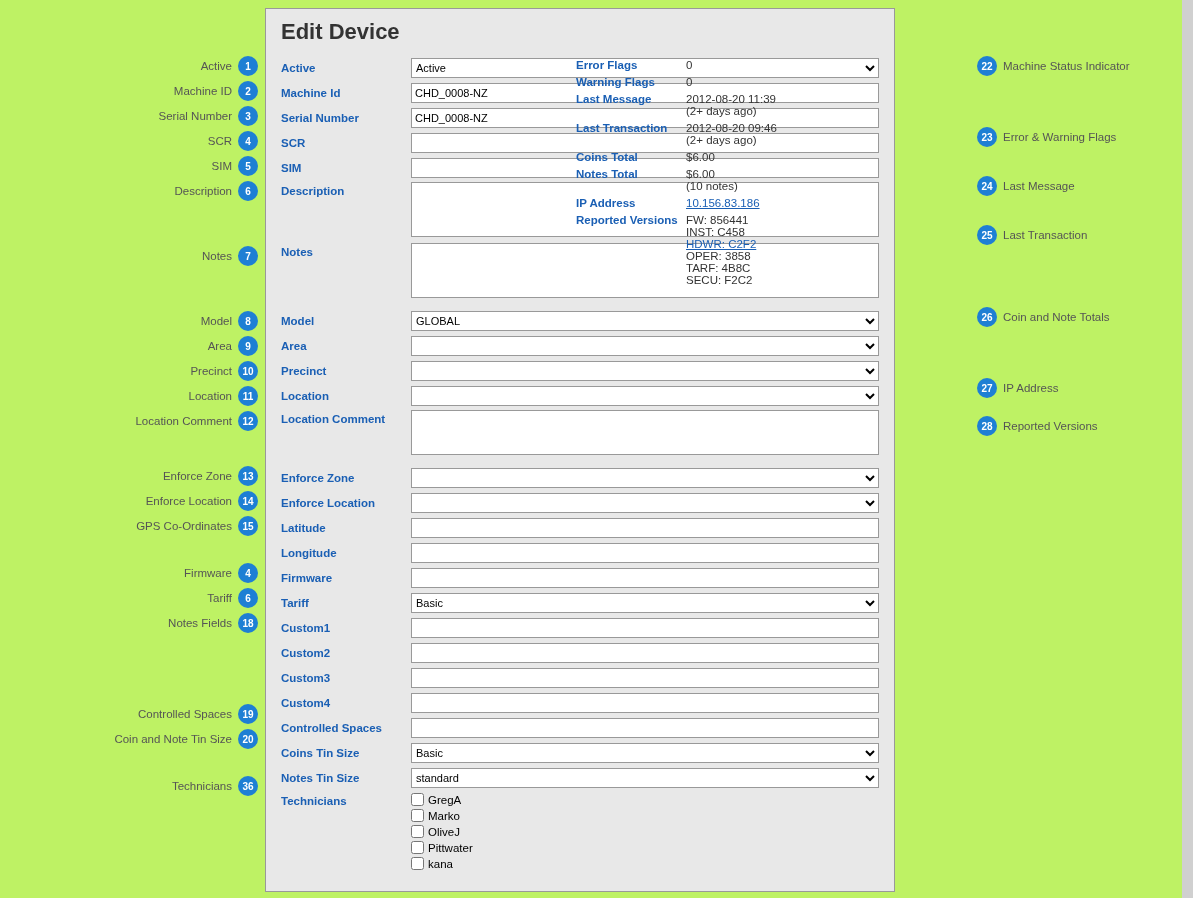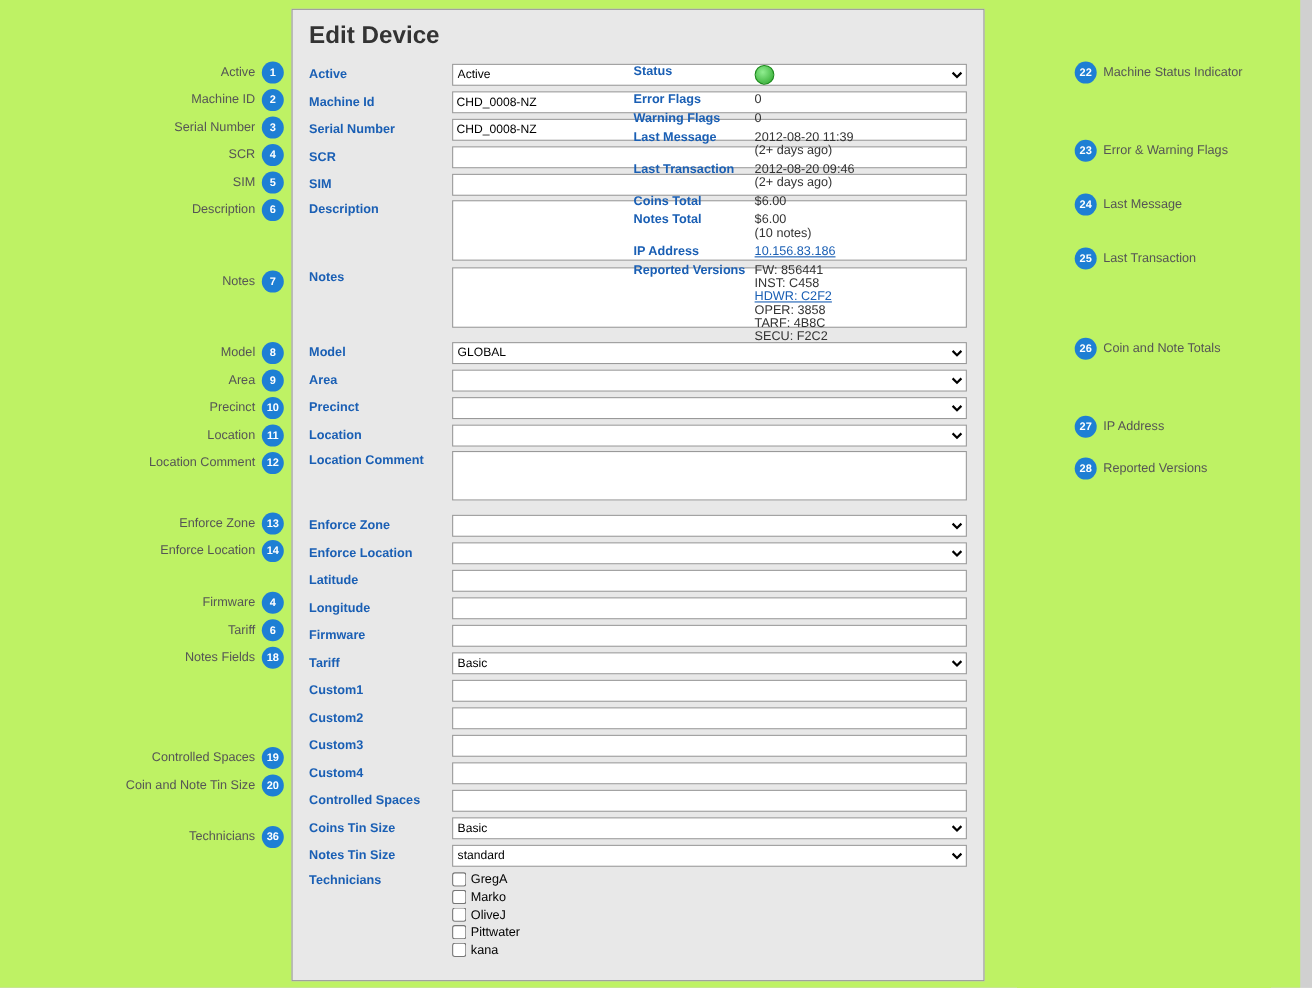--- a/index.html
+++ b/index.html
@@ -404,26 +404,20 @@
         </div>
         <div class="tech-item">
           <input type="checkbox" style="">
           <span>kana</span>
         </div>
       </div>
     </div>
 
     <div style="position:absolute; left:310px; top:50px; width:250px;">
 
-      <div class="status-row">
-        <div class="status-label">Status</div>
-        <div class="status-value">
-          <span class="status-indicator"></span>
-        </div>
-      </div>
 
       <div class="status-row">
         <div class="status-label">Error Flags</div>
         <div class="status-value">0</div>
       </div>
 
       <div class="status-row">
         <div class="status-label">Warning Flags</div>
         <div class="status-value">0</div>
       </div>
@@ -536,20 +530,24 @@
 
     <div style="height:30px;"></div>
     <div style="display:flex; align-items:center; justify-content:flex-end; height:22px; margin-bottom:3px;">
       <span class="sidebar-label">Enforce Zone</span>
       <span class="badge">13</span>
     </div>
     <div style="display:flex; align-items:center; justify-content:flex-end; height:22px; margin-bottom:3px;">
       <span class="sidebar-label">Enforce Location</span>
       <span class="badge">14</span>
     </div>
+    <div style="display:flex; align-items:center; justify-content:flex-end; height:22px; margin-bottom:3px;">
+      <span class="sidebar-label">GPS Co-Ordinates</span>
+      <span class="badge">15</span>
+    </div>
 
     <div style="height:22px;"></div>
     <div style="display:flex; align-items:center; justify-content:flex-end; height:22px; margin-bottom:3px;">
       <span class="sidebar-label">Firmware</span>
       <span class="badge">4</span>
     </div>
     <div style="display:flex; align-items:center; justify-content:flex-end; height:22px; margin-bottom:3px;">
       <span class="sidebar-label">Tariff</span>
       <span class="badge">6</span>
     </div>

